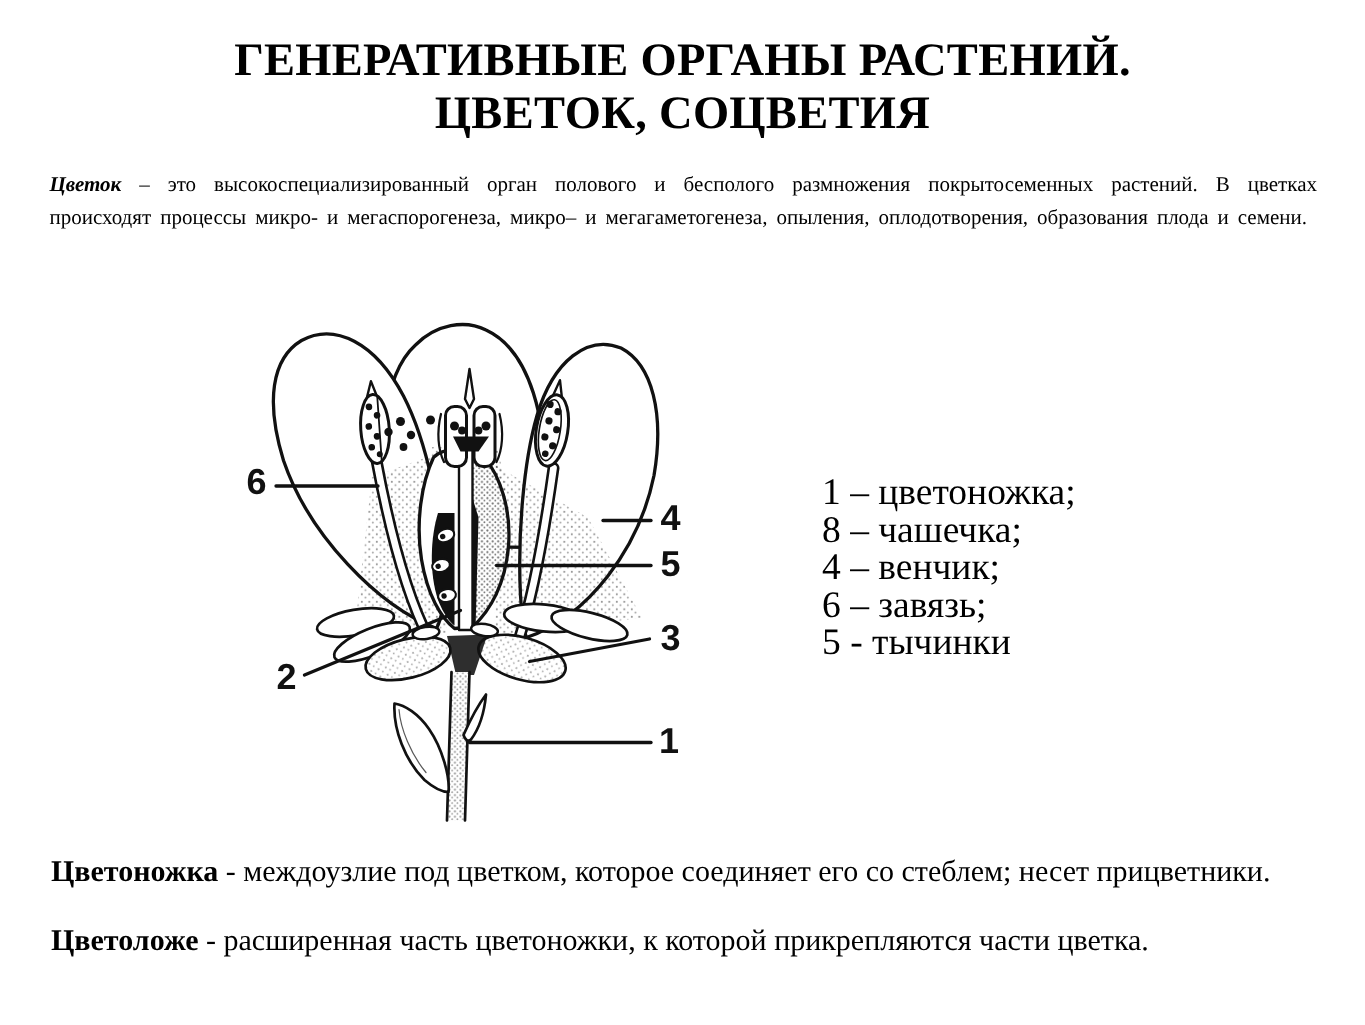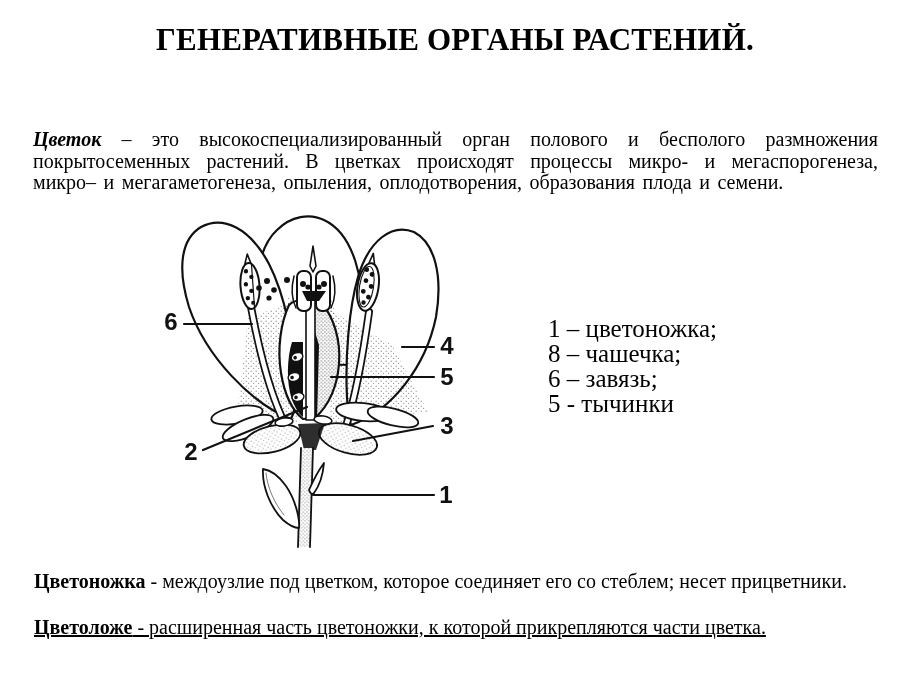--- a/index.html
+++ b/index.html
@@ -1,40 +1,41 @@
 <!DOCTYPE html>
 <html lang="ru"><head>
 <meta charset="utf-8">
 <style>
   html,body{margin:0;padding:0;background:#fff;}
   .slide{position:relative;width:910px;height:683px;background:#ffffff;overflow:hidden;
          font-family:"Liberation Serif", serif;color:#000;}
   .abs{position:absolute;}
   .title{left:0;top:22px;width:910px;text-align:center;font-weight:bold;
          font-size:31px;line-height:35px;letter-spacing:.2px;}
-  .intro{left:33px;top:109px;width:845px;font-size:20px;line-height:21.5px;
+  .intro{left:33px;top:99px;width:845px;font-size:14px;line-height:21.5px;
          text-align:justify;word-spacing:2.5px;}
   .intro .lead{font-weight:bold;font-style:italic;}
   .legend{left:548px;top:316px;font-size:25px;line-height:25px;}
   .legend div{white-space:nowrap;}
   .definition{left:34px;width:850px;font-size:20px;line-height:24px;margin-top:18px;}
   .definition .term{font-weight:bold;}
   .def1{top:551px;}
-  .def2{top:597px;text-decoration:underline;}
+  .def2{top:597px;}
   .dnum{position:absolute;transform:translate(-50%,-50%);
         font-family:"Liberation Sans", sans-serif;font-weight:bold;font-size:24px;color:#111;}
   svg.flower{position:absolute;left:140px;top:200px;}
 </style>
 </head>
 <body>
 
 <div class="slide">
 
   <div class="abs title">
     <div>ГЕНЕРАТИВНЫЕ ОРГАНЫ РАСТЕНИЙ.</div>
+    <div>ЦВЕТОК, СОЦВЕТИЯ</div>
   </div>
 
   <p class="abs intro"><span class="lead">Цветок</span><span> – это высокоспециализированный орган полового и бесполого размножения покрытосеменных растений. В цветках происходят процессы микро- и мегаспорогенеза, микро– и мегагаметогенеза, опыления, оплодотворения, образования плода и семени.</span></p>
 
   <svg class="flower" width="400" height="355" viewBox="140 200 400 355" fill="none" stroke-linecap="round" stroke-linejoin="round">
     <defs>
       <pattern id="dots" width="5" height="5" patternUnits="userSpaceOnUse">
         <circle cx="1.2" cy="1.2" r="0.7" fill="#1a1a1a"></circle>
         <circle cx="3.6" cy="3.4" r="0.6" fill="#1a1a1a"></circle>
       </pattern>
@@ -175,20 +176,21 @@
   <span class="dnum" style="left:171px;top:322px;">6</span>
   <span class="dnum" style="left:447px;top:346px;">4</span>
   <span class="dnum" style="left:447px;top:377px;">5</span>
   <span class="dnum" style="left:447px;top:426px;">3</span>
   <span class="dnum" style="left:191px;top:452px;">2</span>
   <span class="dnum" style="left:446px;top:495px;">1</span>
 
   <div class="abs legend">
     <div>1 – цветоножка;</div>
     <div>8 – чашечка;</div>
+    <div>4 – венчик;</div>
     <div>6 – завязь;</div>
     <div>5 - тычинки</div>
   </div>
 
   <p class="abs definition def1"><span class="term">Цветоножка</span><span> - междоузлие под цветком, которое соединяет его со стеблем; несет прицветники.</span></p>
 
   <p class="abs definition def2"><span class="term">Цветоложе</span><span> - расширенная часть цветоножки, к которой прикрепляются части цветка.</span></p>
 
 </div>
 

